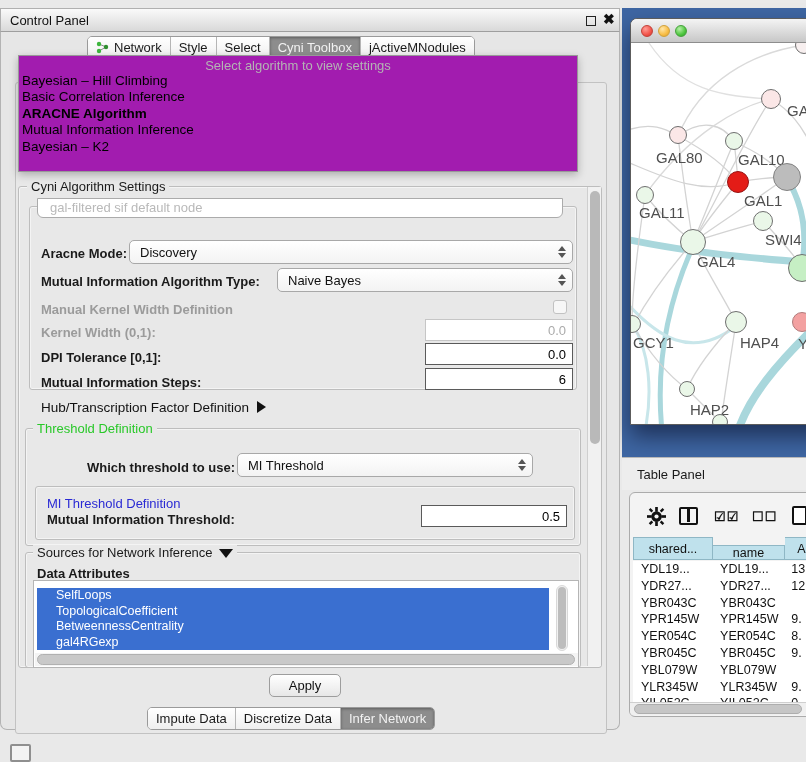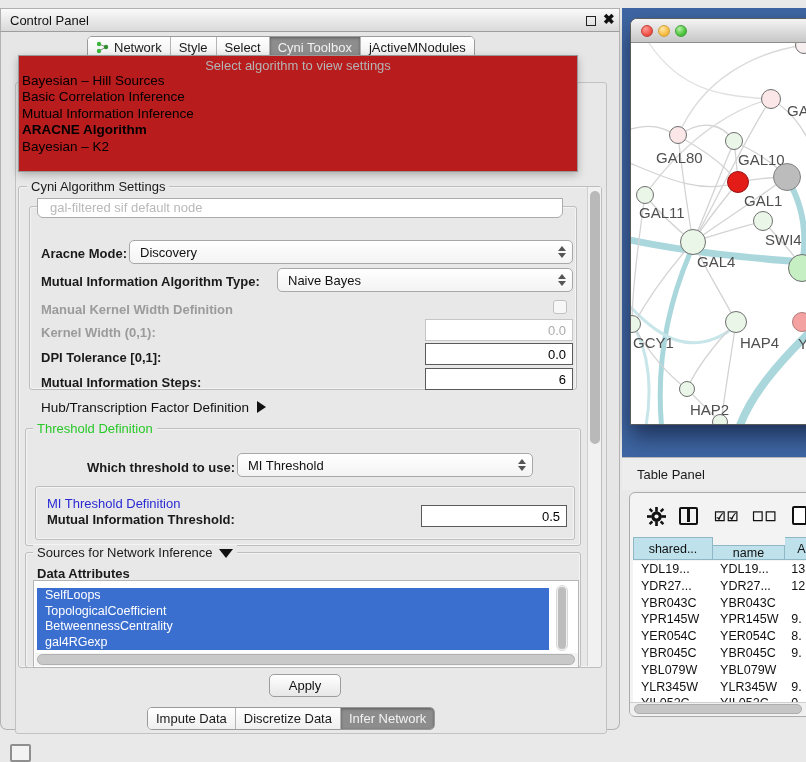--- a/index.html
+++ b/index.html
@@ -20,21 +20,21 @@
   .seg-bar { position:absolute; display:flex; height:23px; border:1px solid #9a9a9a; border-radius:5px; overflow:hidden; background:#f6f6f6; }
   .seg { display:flex; align-items:center; justify-content:center; gap:5px; padding:0 8px; font-size:13px; color:#1a1a1a;
     background:linear-gradient(#ffffff,#efefef); border-right:1px solid #b5b5b5; white-space:nowrap; }
   .seg:last-child { border-right:none; }
   .seg.sel { background:#8d8d8d; color:#f2f2f2; box-shadow:inset 0 1px 3px rgba(0,0,0,.35); }
 
   .tab-pane { position:absolute; left:14px; top:50px; width:592px; height:652px; background:#e8e8e8;
     border:1px solid #c2c2c2; border-radius:3px; }
 
   
-  .popup { position:absolute; left:18px; top:55px; width:560px; height:117px; background:#b91c1c;
+  .popup { position:absolute; left:18px; top:55px; width:560px; height:117px; background:#a21caf;
     border:1px solid #989898; box-shadow:0 3px 8px rgba(0,0,0,.25); z-index:40; }
   .popup-prompt { height:17px; text-align:center; font-size:13px; color:#b4b4b4; padding-top:2px; }
   .popup-item { height:16.4px; font-size:13.5px; color:#000; padding-left:3px; line-height:16.4px; }
   .popup-item.bold { font-weight:bold; }
   .combo-behind { position:absolute; left:36px; top:166px; width:526px; height:20px; background:#fff;
     border:1px solid #ababab; border-radius:0 0 6px 6px; z-index:5; font-size:13px; color:#b9b9b9; padding-left:12px; line-height:18px; overflow:hidden; }
 
   
   .group { position:absolute; border:1px solid #bdbdbd; border-radius:3px; box-shadow:inset 0 0 0 1px #f4f4f4; }
   .group-title { position:absolute; font-size:13px; background:#e8e8e8; padding:0 4px; white-space:nowrap; }
@@ -53,21 +53,21 @@
   .field { position:absolute; height:22px; background:#fff; border:1.5px solid #5a5a5a; font-size:13px; color:#000;
     text-align:right; padding:3px 6px 0 0; }
   .field.dis { border:1px solid #c6c6c6; color:#ababab; }
   .checkbox { position:absolute; width:14px; height:14px; border:1px solid #c2c2c2; border-radius:3px; background:#f7f7f7; }
 
   .tri-right { display:inline-block; width:0; height:0; border-top:6px solid transparent; border-bottom:6px solid transparent; border-left:9px solid #111; margin-left:8px; vertical-align:-1px; }
   .tri-down { display:inline-block; width:0; height:0; border-left:7px solid transparent; border-right:7px solid transparent; border-top:9px solid #111; margin-left:6px; vertical-align:-1px; }
 
   
   .attr-pane { position:absolute; left:32px; top:580px; width:546px; height:88px; background:#fff; border:1px solid #b5b5b5; overflow:hidden; }
-  .attr-item { position:absolute; left:3px; width:512px; height:15.5px; color:#fff; font-size:12.5px; line-height:15.5px; padding-left:8px; }
+  .attr-item { position:absolute; left:3px; width:512px; height:15.5px; color:#fff; font-size:12.5px; line-height:15.5px; padding-left:19px; }
   .attr-vsb { position:absolute; right:10px; top:4px; width:12px; height:66px; background:#f2f2f2; border:1px solid #d8d8d8; border-radius:6px; }
   .attr-vsb .thumb { position:absolute; left:1px; top:1px; width:8px; height:62px; background:#bdbdbd; border-radius:5px; }
   .attr-hsb { position:absolute; left:1px; bottom:1px; width:543px; height:13px; background:#f4f4f4; }
   .attr-hsb .thumb { position:absolute; left:2px; top:1px; width:538px; height:11px; background:#c9c9c9; border-radius:6px; border:1px solid #b1b1b1; }
 
   
   .set-sb { position:absolute; left:586px; top:187px; width:14px; height:479px; background:#f1f1f1; border-left:1px solid #cfcfcf; }
   .set-sb .thumb { position:absolute; left:2px; top:4px; width:10px; height:253px; background:#b9b9b9; border-radius:6px; }
 
   .apply-btn { position:absolute; left:268px; top:674px; width:72px; height:23px; background:linear-gradient(#ffffff,#e7e7e7);
@@ -370,22 +370,22 @@
         </div>
         <div class="seg sel">
           <span>Infer Network</span>
         </div>
       </div>
   </div>
 
   <div class="popup">
     <div class="popup-prompt">Select algorithm to view settings</div>
     <div id="popup-items">
-        <div class="popup-item">Bayesian – Hill Sources</div>
+        <div class="popup-item">Bayesian – Hill Climbing</div>
         <div class="popup-item">Basic Correlation Inference</div>
+        <div class="popup-item bold">ARACNE Algorithm</div>
         <div class="popup-item">Mutual Information Inference</div>
-        <div class="popup-item bold">ARACNE Algorithm</div>
         <div class="popup-item">Bayesian – K2</div>
       </div>
   </div>
 
   <div class="mini-icon"></div>
 </div>
 
 </body></html>

